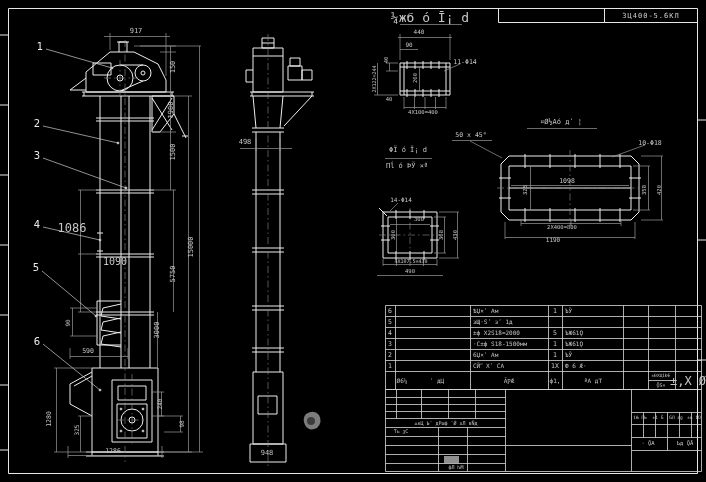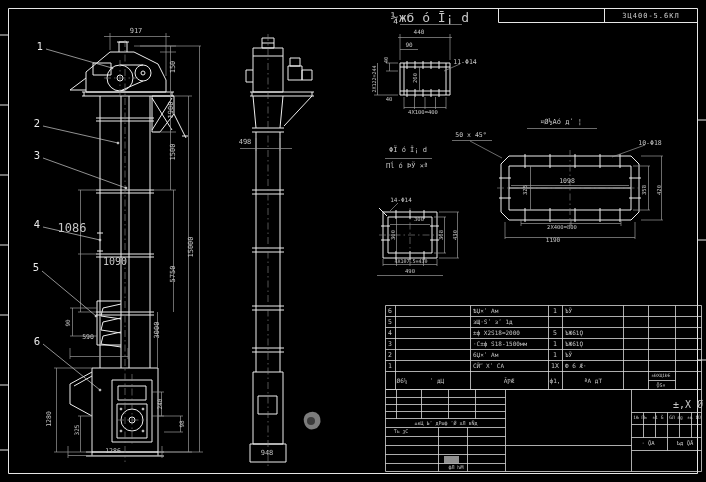--- a/index.html
+++ b/index.html
@@ -200,21 +200,21 @@
       <span class="lbl" style="left: 171px; top: 110px; font-size: 7px; transform: translate(-50%, -50%) rotate(-90deg);">1900</span>
       <span class="lbl" style="left: 173px; top: 152px; font-size: 7px; transform: translate(-50%, -50%) rotate(-90deg);">1500</span>
       <span class="lbl" style="left: 191px; top: 247px; font-size: 7px; transform: translate(-50%, -50%) rotate(-90deg);">15000</span>
       <span class="lbl" style="left: 173px; top: 274px; font-size: 7px; transform: translate(-50%, -50%) rotate(-90deg);">5750</span>
       <span class="lbl" style="left: 157px; top: 330px; font-size: 7px; transform: translate(-50%, -50%) rotate(-90deg);">3000</span>
       <span class="lbl" style="left: 160px; top: 404px; font-size: 6px; transform: translate(-50%, -50%) rotate(-90deg);">240</span>
       <span class="lbl" style="left: 182px; top: 424px; font-size: 6px; transform: translate(-50%, -50%) rotate(-90deg);">98</span>
       <span class="lbl" style="left: 72px; top: 228px; font-size: 12px; transform: translate(-50%, -50%);">1086</span>
       <span class="lbl" style="left: 71px; top: 262px; font-size: 10px; transform: translate(-50%, -50%); margin-left: 44px;">1090</span>
       <span class="lbl" style="left: 68px; top: 323px; font-size: 6px; transform: translate(-50%, -50%) rotate(-90deg);">90</span>
-      <span class="lbl" style="left: 88px; top: 337px; font-size: 6.5px; transform: translate(-50%, -50%);">590</span>
+      <span class="lbl" style="left: 88px; top: 351px; font-size: 6.5px; transform: translate(-50%, -50%);">590</span>
       <span class="lbl" style="left: 49px; top: 419px; font-size: 6.5px; transform: translate(-50%, -50%) rotate(-90deg);">1280</span>
       <span class="lbl" style="left: 77px; top: 430px; font-size: 6px; transform: translate(-50%, -50%) rotate(-90deg);">325</span>
       <span class="lbl" style="left: 113px; top: 451px; font-size: 6.5px; transform: translate(-50%, -50%);">1286</span>
       <span class="lbl" style="left: 245px; top: 142px; font-size: 7px; transform: translate(-50%, -50%);">498</span>
       <span class="lbl" style="left: 267px; top: 453px; font-size: 7px; transform: translate(-50%, -50%);">948</span>
       <span class="lbl" style="left: 430px; top: 17px; font-size: 13px; transform: translate(-50%, -50%);">¼жб ó Ī¡ d</span>
       <span class="lbl" style="left: 419px; top: 32px; font-size: 6px; transform: translate(-50%, -50%);">440</span>
       <span class="lbl" style="left: 409px; top: 45px; font-size: 6px; transform: translate(-50%, -50%);">90</span>
       <span class="lbl" style="left: 387px; top: 60px; font-size: 5.5px; transform: translate(-50%, -50%) rotate(-90deg);">40</span>
       <span class="lbl" style="left: 374px; top: 79px; font-size: 5px; transform: translate(-50%, -50%) rotate(-90deg);">2X122=244</span>
@@ -249,21 +249,21 @@
       <span class="lbl" style="left: 694px; top: 418px; font-size: 4.5px; transform: translate(-50%, -50%);">±ь 1Ǘ</span>
       <span class="lbl" style="left: 648px; top: 444px; font-size: 5.5px; transform: translate(-50%, -50%);">· ǬА</span>
       <span class="lbl" style="left: 685px; top: 444px; font-size: 5.5px; transform: translate(-50%, -50%);">Ƅд ǬĀ</span>
       <span class="lbl" style="left: 402px; top: 380.5px; font-size: 6px; transform: translate(-50%, -50%);">Ø6¼</span>
       <span class="lbl" style="left: 437px; top: 380.5px; font-size: 6px; transform: translate(-50%, -50%);">ʹ дЦ</span>
       <span class="lbl" style="left: 509px; top: 380.5px; font-size: 6px; transform: translate(-50%, -50%);">ÃǷÆ</span>
       <span class="lbl" style="left: 555px; top: 380.5px; font-size: 6px; transform: translate(-50%, -50%);">ф1,</span>
       <span class="lbl" style="left: 593px; top: 380.5px; font-size: 6px; transform: translate(-50%, -50%);">ªА дТ</span>
       <span class="lbl" style="left: 661px; top: 376px; font-size: 4.5px; transform: translate(-50%, -50%);">±ƉХЦ1ƉЕ</span>
       <span class="lbl" style="left: 661px; top: 385px; font-size: 5px; transform: translate(-50%, -50%);">ǬЅ×</span>
-      <span class="lbl" style="left: 688px; top: 380.5px; font-size: 10px; transform: translate(-50%, -50%); margin-top: 24px;">±,Х Ø</span>
+      <span class="lbl" style="left: 688px; top: 380.5px; font-size: 12px; transform: translate(-50%, -50%);">±,Х Ø</span>
       <span class="lbl" style="left: 390px; top: 311px; font-size: 6.5px; transform: translate(-50%, -50%);">6</span>
       <span class="lbl" style="left: 473px; top: 311px; font-size: 6px; transform: translate(0px, -50%);">ѢЏ×ʹ Ам</span>
       <span class="lbl" style="left: 555px; top: 311px; font-size: 6.5px; transform: translate(-50%, -50%);">1</span>
       <span class="lbl" style="left: 565px; top: 311px; font-size: 6px; transform: translate(0px, -50%);">ЪЎ</span>
       <span class="lbl" style="left: 390px; top: 322px; font-size: 6.5px; transform: translate(-50%, -50%);">5</span>
       <span class="lbl" style="left: 473px; top: 322px; font-size: 6px; transform: translate(0px, -50%);">зЩ·Ѕʹ зʹ 1д</span>
       <span class="lbl" style="left: 390px; top: 333px; font-size: 6.5px; transform: translate(-50%, -50%);">4</span>
       <span class="lbl" style="left: 473px; top: 333px; font-size: 6px; transform: translate(0px, -50%);">±ф Х2Ѕ18=2000</span>
       <span class="lbl" style="left: 555px; top: 333px; font-size: 6.5px; transform: translate(-50%, -50%);">5</span>
       <span class="lbl" style="left: 565px; top: 333px; font-size: 6px; transform: translate(0px, -50%);">ЪЖ61Ǫ</span>

